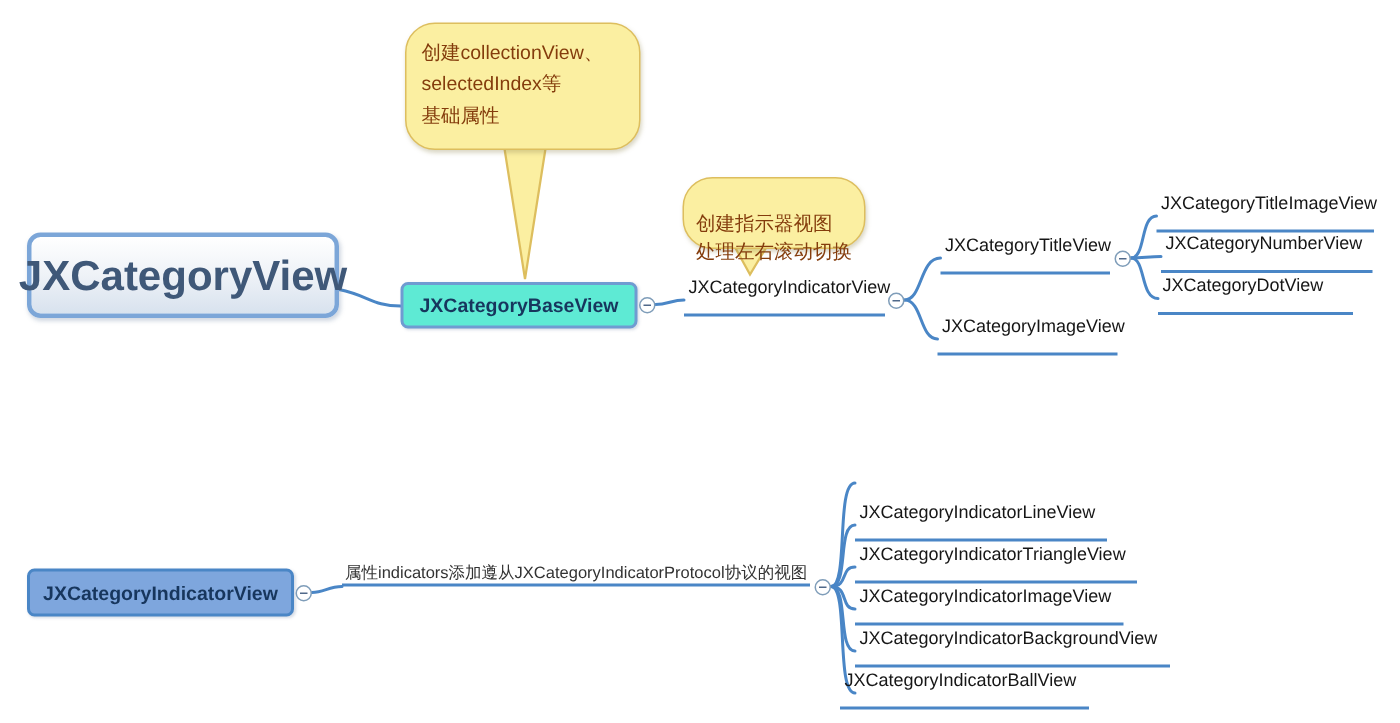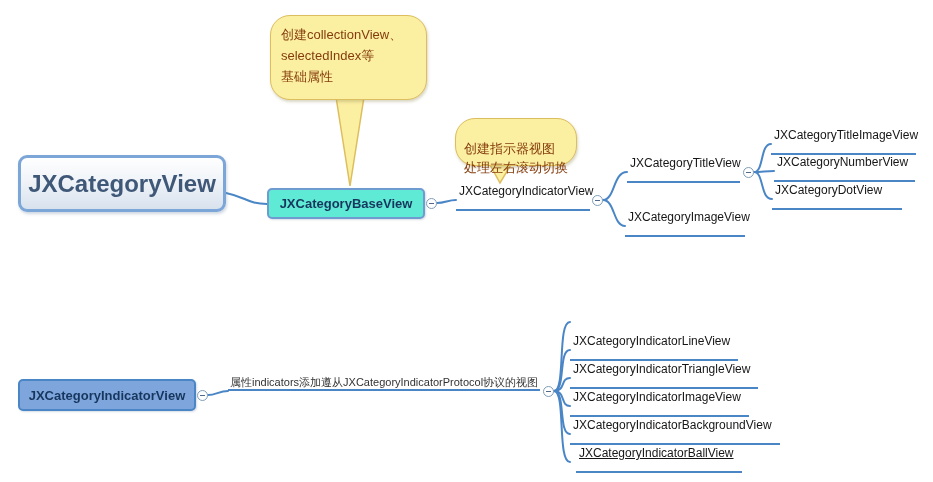--- a/index.html
+++ b/index.html
@@ -8,21 +8,21 @@
     font-family:"Liberation Sans",sans-serif;
   }
   #connector-layer{position:absolute;left:0;top:0;z-index:1;}
   .box-node{
     position:absolute;display:flex;align-items:center;justify-content:center;
     font-weight:bold;color:#17365d;box-sizing:border-box;z-index:2;cursor:default;
   }
   #root-node{
     left:18px;top:155px;width:208px;height:57px;border:3px solid #7ca6d8;border-radius:9px;
     background:linear-gradient(180deg,#ffffff 0%,#eef2f7 50%,#d8e2ee 100%);
-    font-size:24px;color:#3f5878;box-shadow:1px 2px 3px rgba(120,140,170,0.35);
+    font-size:28px;color:#3f5878;box-shadow:1px 2px 3px rgba(120,140,170,0.35);
   }
   #base-view-node{
     left:267px;top:188px;width:158px;height:31px;border:2px solid #6f9bd1;border-radius:5px;
     background:#5eead4;font-size:13px;box-shadow:1px 1px 2px rgba(120,140,170,0.3);
   }
   #bottom-root-node{
     left:18px;top:379px;width:178px;height:32px;border:2px solid #4a86c6;border-radius:5px;
     background:#7ea6dd;font-size:13px;box-shadow:1px 1px 2px rgba(120,140,170,0.3);
   }
   .label-node{
@@ -35,21 +35,21 @@
   #n-image{left:625px;top:210px;width:120px;}
   #n-titleimage{left:771px;top:128px;width:145px;}
   #n-number{left:774px;top:155px;width:141px;}
   #n-dot{left:772px;top:183px;width:130px;}
   #n-note{left:228px;top:375px;width:312px;font-size:11px;line-height:14px;padding:0 4px 0 2px;color:#333;}
   #n-c0{left:570px;top:306px;}
   #n-c1{left:570px;top:334px;}
   #n-c2{left:570px;top:362px;}
   #n-c3{left:570px;top:390px;}
   #n-c4{left:570px;top:418px;}
-  #n-c5{left:576px;top:446px;text-decoration:underline;}
+  #n-c5{left:560px;top:446px;}
   .callout{
     position:absolute;z-index:2;background:#fbefa1;border:1.5px solid #ddbe5e;border-radius:20px;
     font-size:13px;color:#843c0c;box-sizing:border-box;box-shadow:1px 2px 3px rgba(150,140,90,0.35);
   }
   #callout-base{left:270px;top:15px;width:157px;height:85px;padding:8px 10px;line-height:21px;}
   #callout-indicator{left:455px;top:118px;width:122px;height:48px;padding:20px 8px;line-height:19px;}
   .collapse{
     position:absolute;width:11px;height:11px;background:#ffffff;border:1px solid #7f9db9;
     border-radius:50%;box-sizing:border-box;z-index:3;cursor:pointer;
   }

